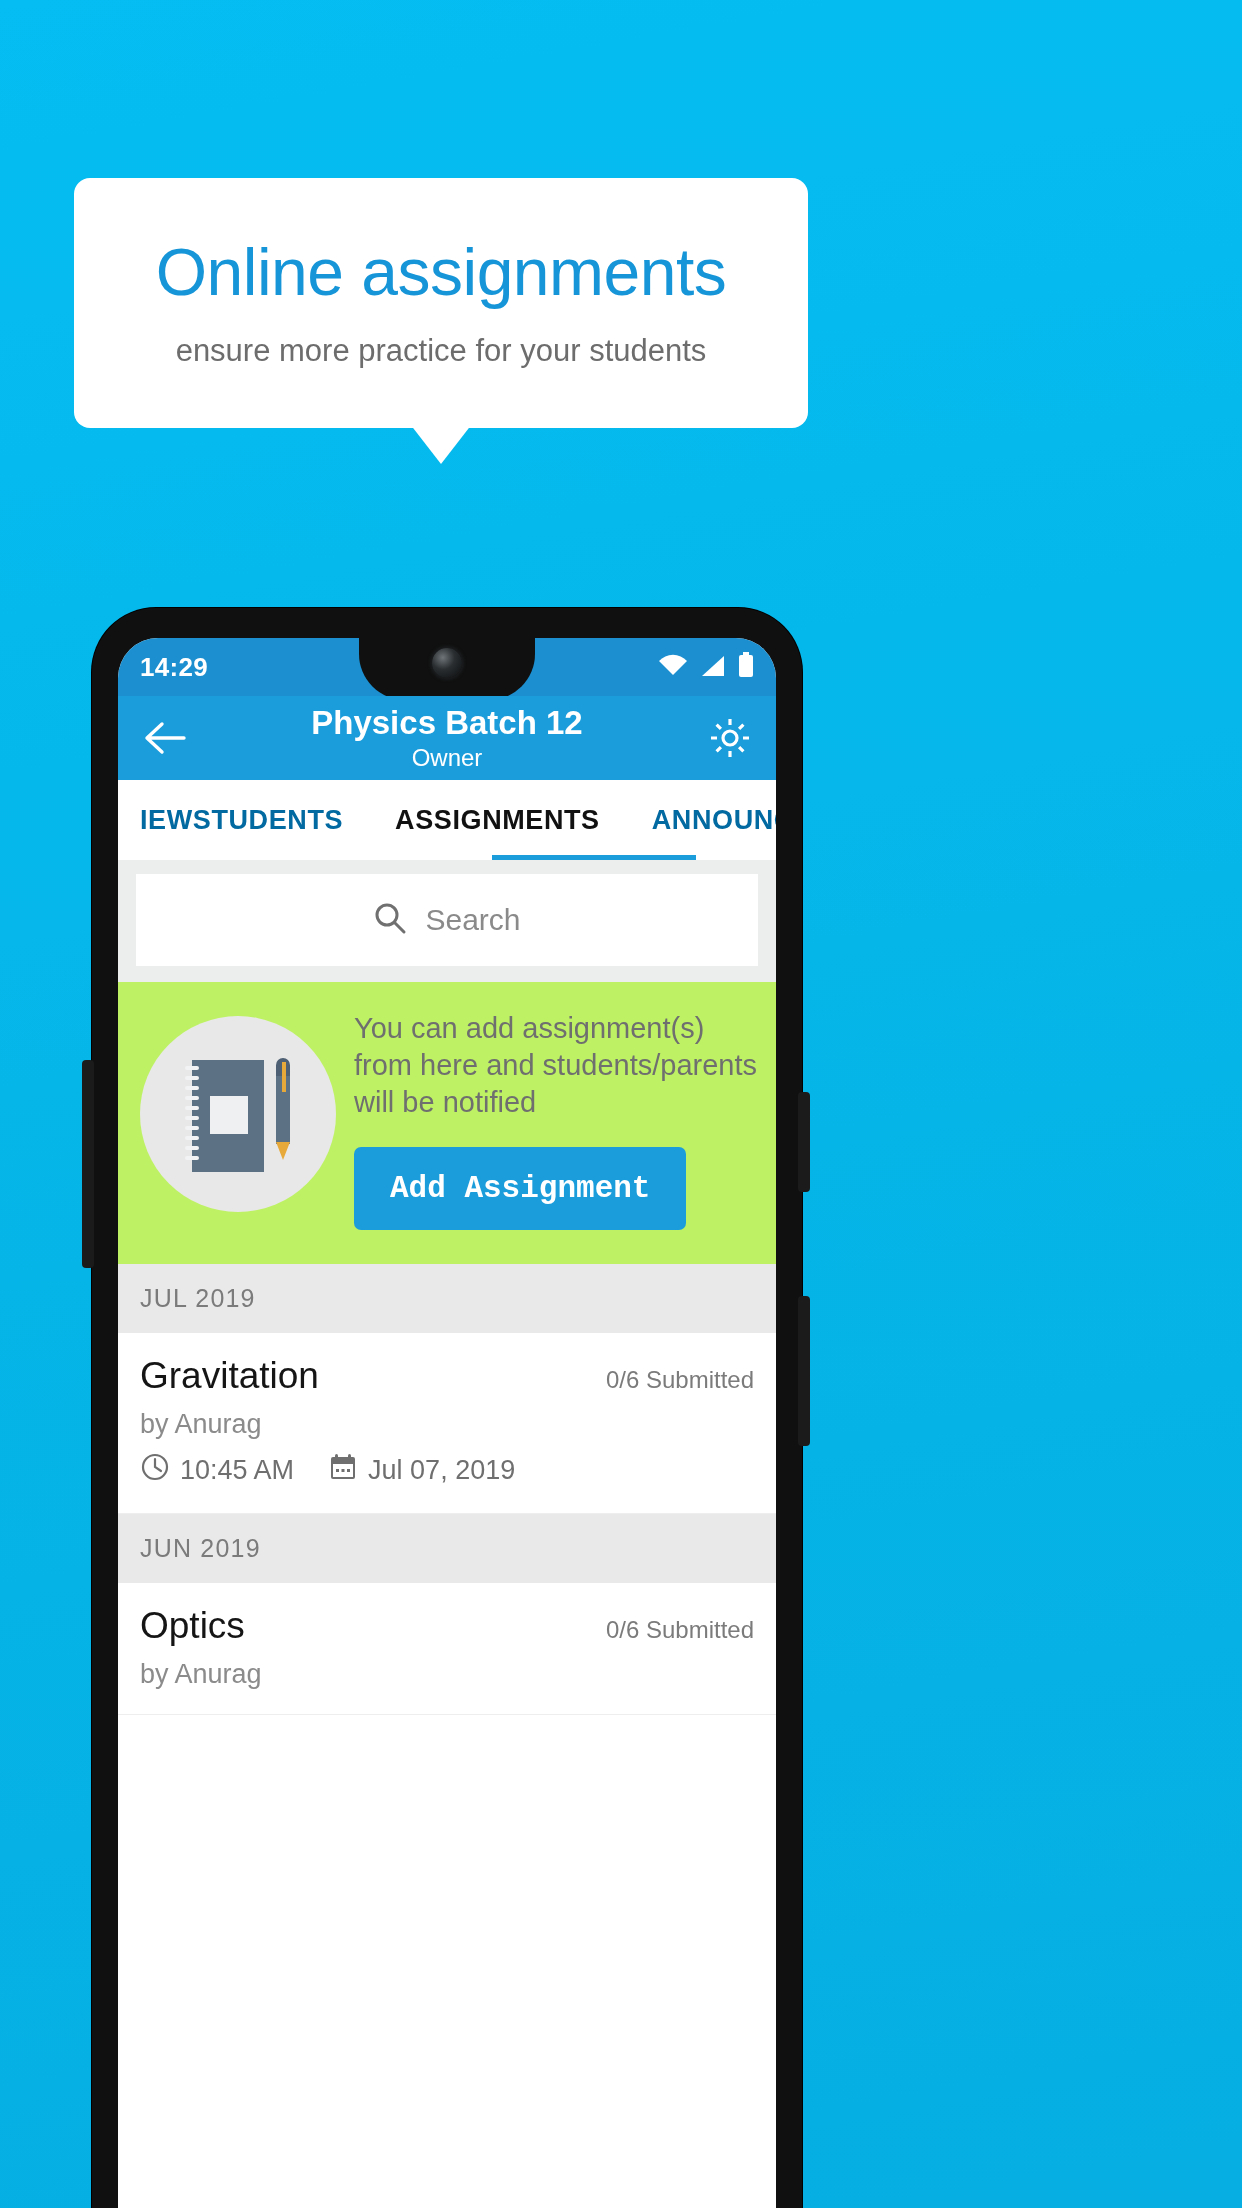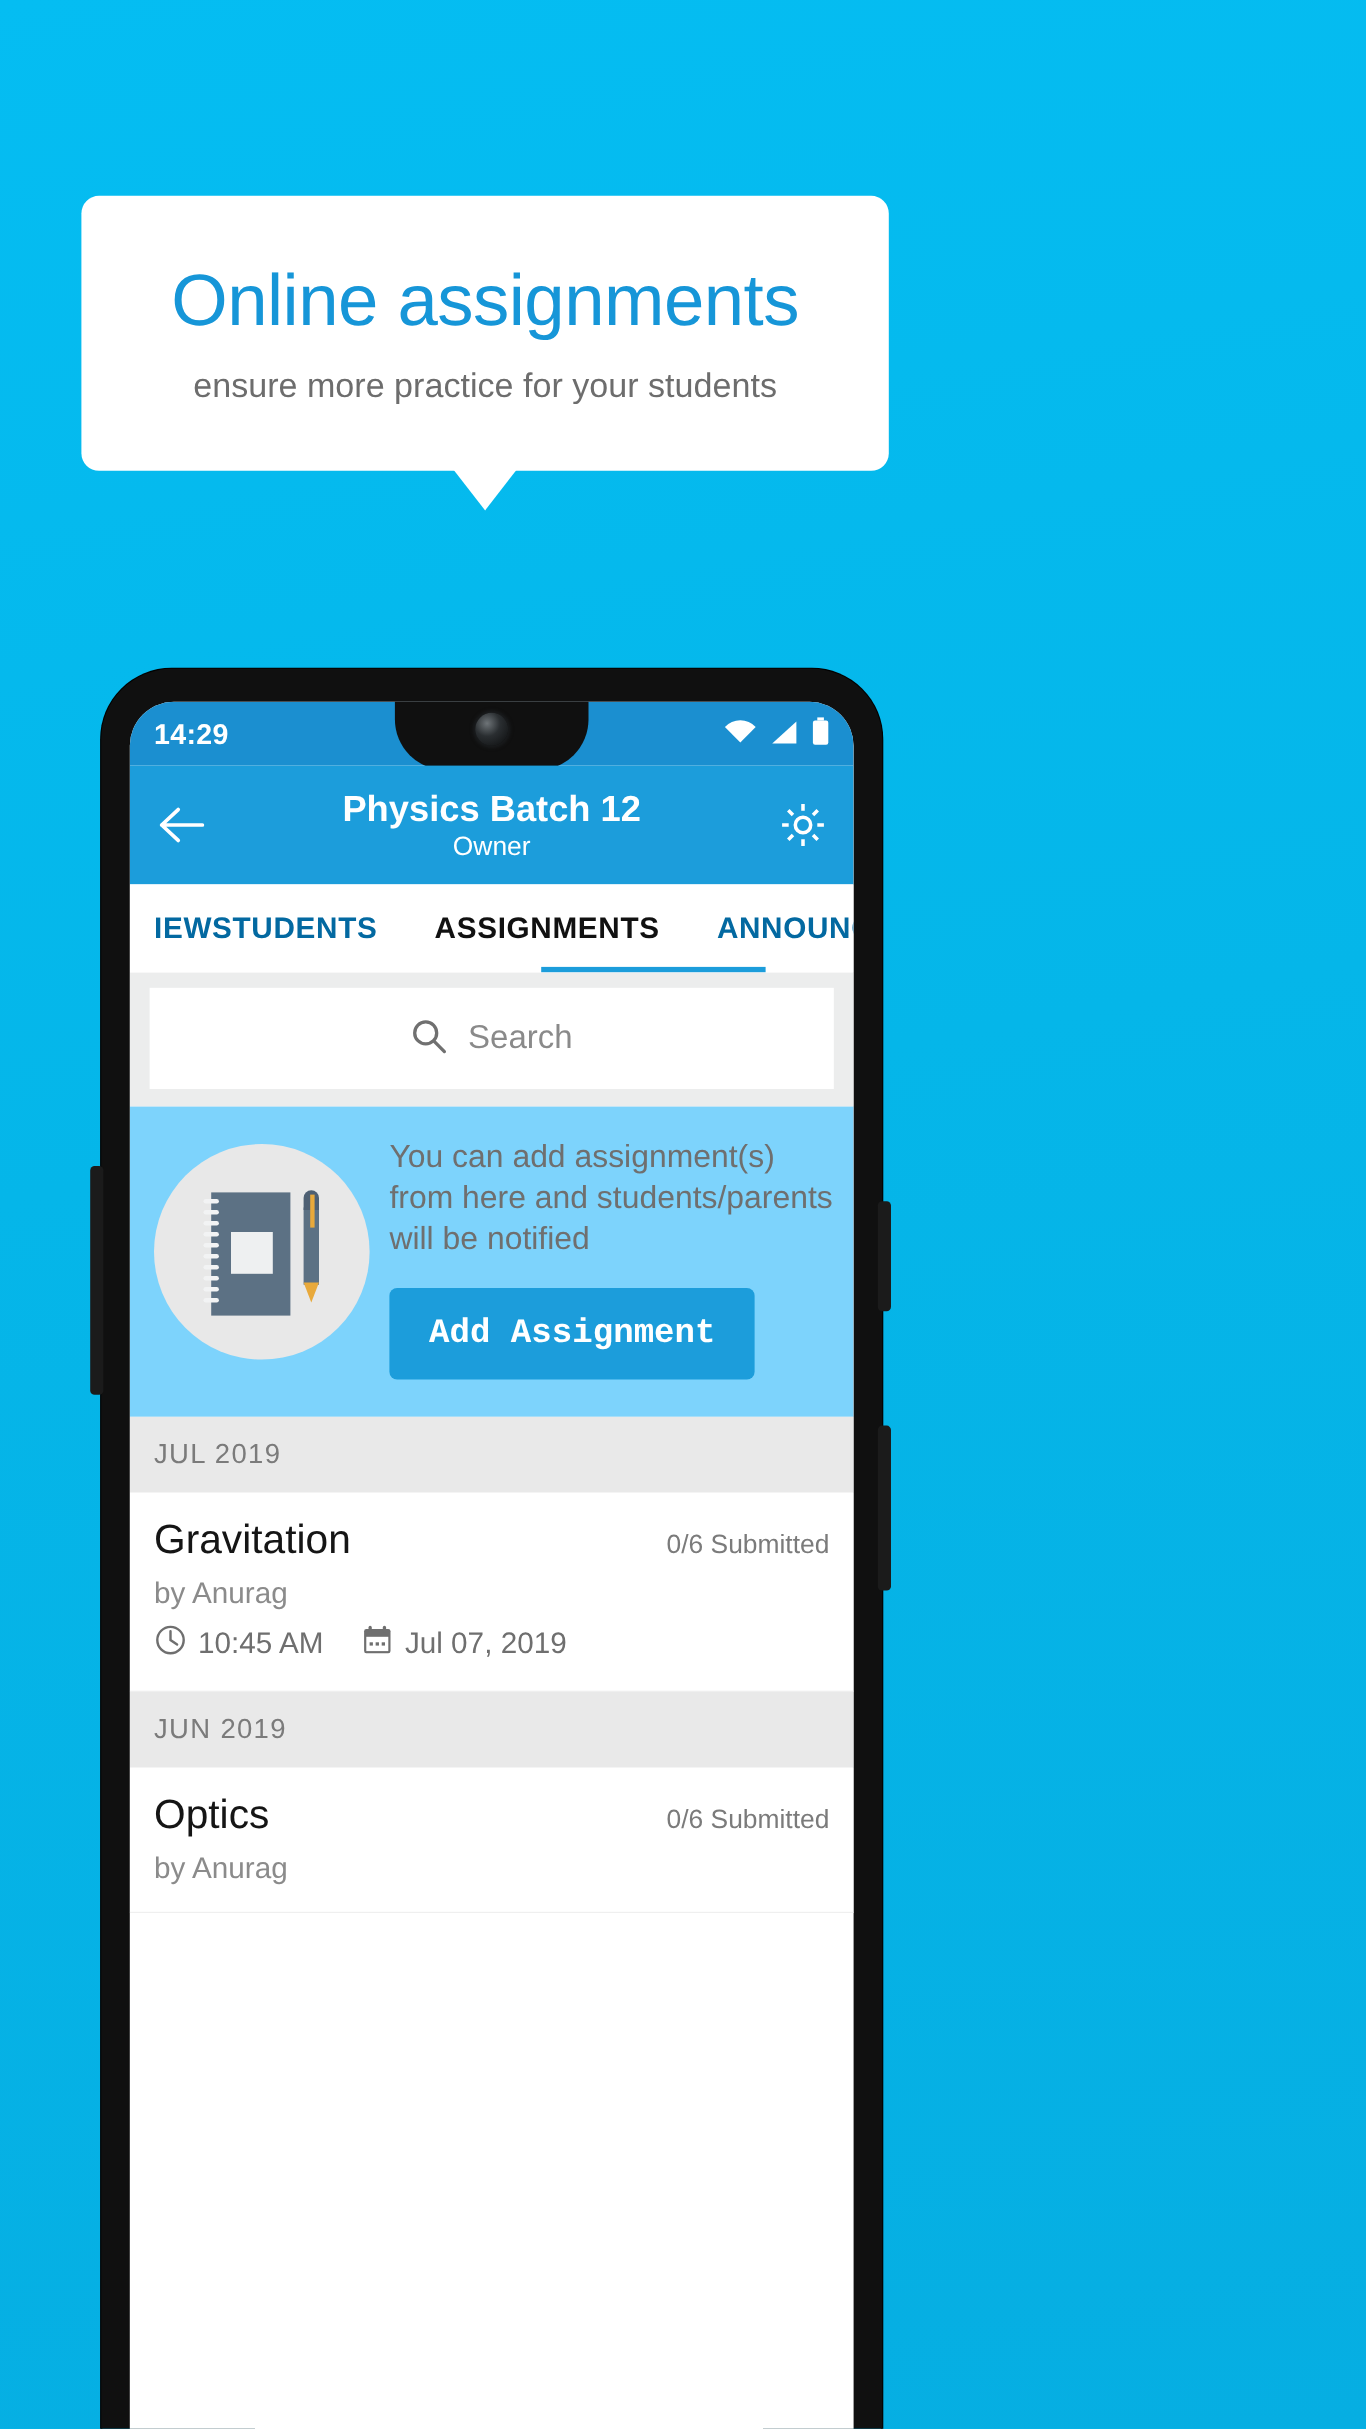--- a/index.html
+++ b/index.html
@@ -109,21 +109,21 @@
     left:50%; transform:translateX(-50%);
     top:40px;
     width:30px; height:30px;
     border-radius:50%;
     background:radial-gradient(circle at 36% 32%, #6e7478 0%, #2a2e31 42%, #0b0c0d 100%);
     box-shadow:0 0 3px 2px #1a1c1e;
   }
 
   
   #appbar {
-    height:108px;
+    height:84px;
     background:#1c9ddb;
     position:relative;
     display:flex;
     align-items:center;
   }
   #back-arrow {
     position:absolute; left:24px; top:50%;
     transform:translateY(-50%);
     width:46px; height:46px;
     display:flex; align-items:center; justify-content:center;
@@ -189,21 +189,21 @@
     justify-content:center;
     gap:18px;
   }
   #search-placeholder {
     font-size:30px;
     color:#8a8a8a;
   }
 
   
   #promo {
-    background:#7dd3fc;
+    background:#bef264;
     display:flex;
     align-items:flex-start;
     padding:28px 18px 34px 22px;
     gap:18px;
   }
   #promo-illus {
     flex:0 0 auto;
     width:196px; height:196px;
     border-radius:50%;
     background:#e8e8e8;

